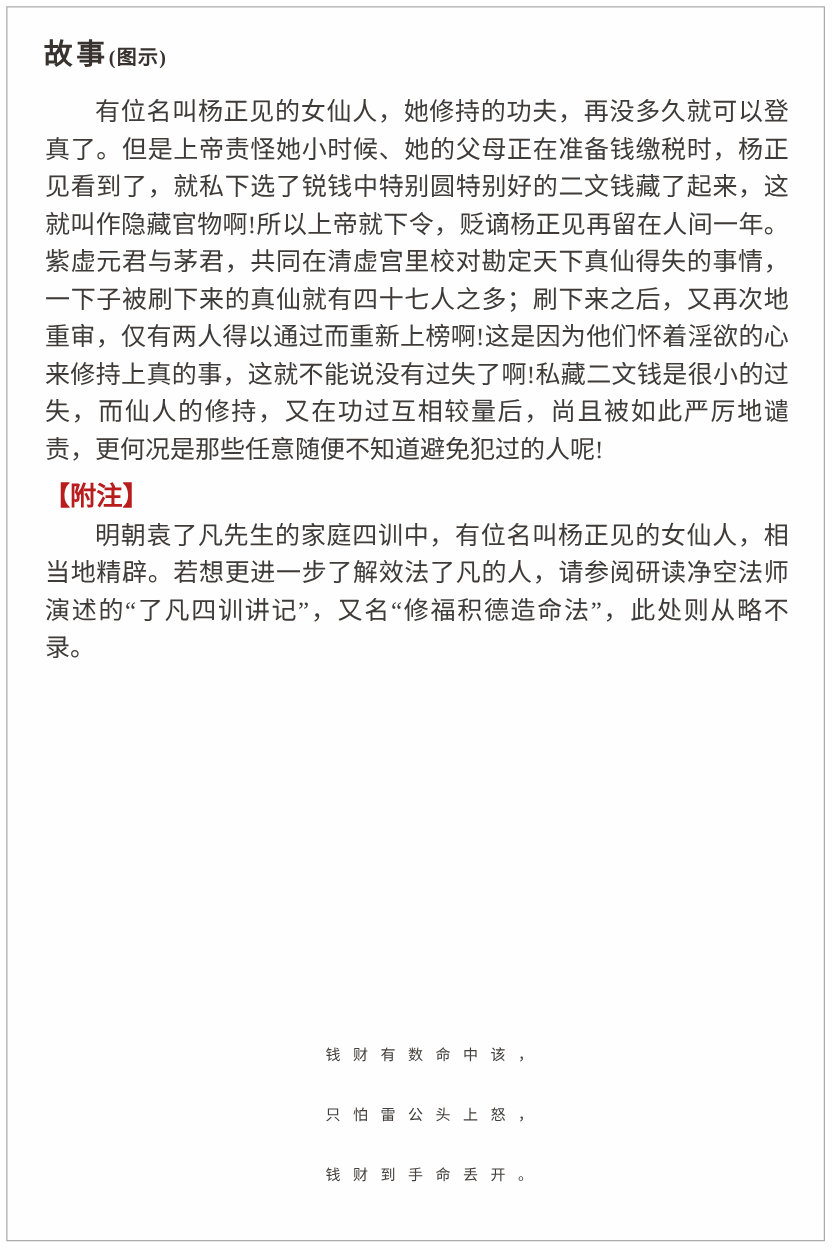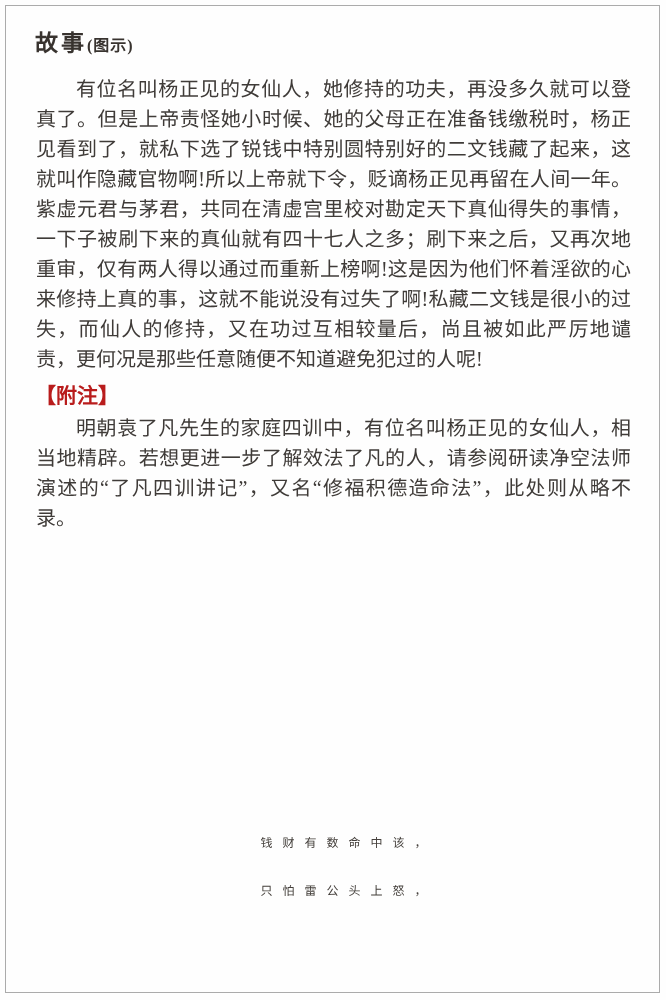--- a/index.html
+++ b/index.html
@@ -87,16 +87,17 @@
 
     <p class="body-text">有位名叫杨正见的女仙人，她修持的功夫，再没多久就可以登真了。但是上帝责怪她小时候、她的父母正在准备钱缴税时，杨正见看到了，就私下选了锐钱中特别圆特别好的二文钱藏了起来，这就叫作隐藏官物啊!所以上帝就下令，贬谪杨正见再留在人间一年。紫虚元君与茅君，共同在清虚宫里校对勘定天下真仙得失的事情，一下子被刷下来的真仙就有四十七人之多；刷下来之后，又再次地重审，仅有两人得以通过而重新上榜啊!这是因为他们怀着淫欲的心来修持上真的事，这就不能说没有过失了啊!私藏二文钱是很小的过失，而仙人的修持，又在功过互相较量后，尚且被如此严厉地谴责，更何况是那些任意随便不知道避免犯过的人呢!</p>
 
     <h2 class="note-heading">【附注】</h2>
 
     <p class="body-text">明朝袁了凡先生的家庭四训中，有位名叫杨正见的女仙人，相当地精辟。若想更进一步了解效法了凡的人，请参阅研读净空法师演述的“了凡四训讲记”，又名“修福积德造命法”，此处则从略不录。</p>
 
     <div class="poem">
       <div class="poem-line">钱财有数命中该，</div>
       <div class="poem-line">只怕雷公头上怒，</div>
+      <div class="poem-line">钱财到手命丢开。</div>
     </div>
 
   </div>
 </div>
 
 </body></html>

